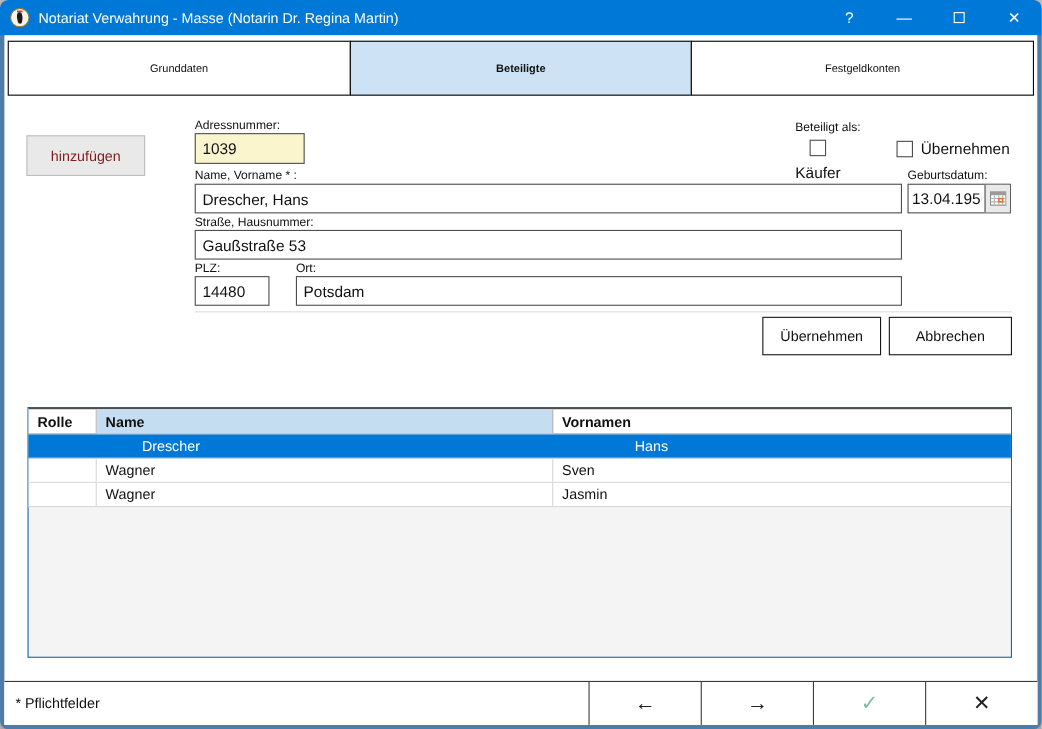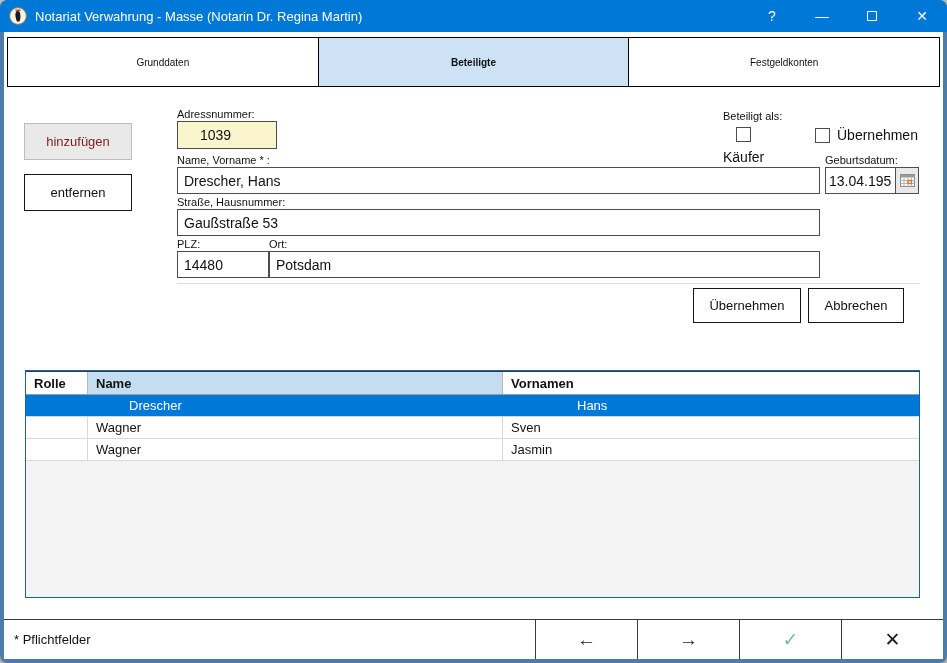--- a/index.html
+++ b/index.html
@@ -24,21 +24,21 @@
   .tab.active { background:#cde3f5; font-weight:bold; }
 
   
   .btn { position:absolute; background:#fff; border:1px solid #161616; color:#111; font-size:13px; display:flex; align-items:center; justify-content:center; }
   .btn.disabled { background:#e9e9e9; border-color:#bdbdbd; color:#7f1d1d; }
 
   
   .flabel { position:absolute; font-size:11px; color:#111; white-space:nowrap; }
   .field { position:absolute; border:1px solid #4d4d4d; background:#fff; display:flex; align-items:stretch; }
   .field input[type=text] { flex:1; min-width:0; border:none; outline:none; background:transparent; font-family:inherit; font-size:14px; color:#111; padding:0 6px; }
-  .field.yellow { background:#faf5cc;padding-left:16px; }
+  .field.yellow { background:#faf5cc; }
   .field.yellow input { background:transparent; }
   .cal-btn { width:23px; border-left:1px solid #4d4d4d; background:#e9e9e9; display:flex; align-items:center; justify-content:center; }
   .chk { position:absolute; display:flex; align-items:center; gap:7px; font-size:14px; color:#111; }
   .chk input { appearance:none; -webkit-appearance:none; width:15px; height:15px; border:1px solid #4d4d4d; background:#fff; margin:0; }
   .divider { position:absolute; height:1px; background:#dcdcdc; }
 
   
   .dgrid { position:absolute; left:21px; top:338px; width:895px; height:228px; border:1px solid #1465a9; background:#f4f4f4; }
   .thead { display:flex; height:24px; background:#fff; border-top:1px solid #3a3a3a; border-bottom:1px solid #9b9b9b; font-size:13px; font-weight:bold; color:#111; }
   .th { display:flex; align-items:center; padding-left:8px; border-right:1px solid #b9b9b9; }
@@ -84,21 +84,20 @@
 
   <div class="wbody">
 
     <div class="tabs">
       <div class="tab">Grunddaten</div>
       <div class="tab active">Beteiligte</div>
       <div class="tab">Festgeldkonten</div>
     </div>
 
     <button class="btn disabled" style="left:20px; top:91px; width:108px; height:37px;" disabled="">hinzufügen</button>
-    <button class="btn" style="left:20px; top:142px; width:108px; height:37px;">entfernen</button>
 
     <span class="flabel" style="left:173px; top:76px;">Adressnummer:</span>
     <div class="field yellow" style="left:173px; top:89px; width:100px; height:28px;">
       <input type="text" value="1039" style="">
     </div>
 
     <span class="flabel" style="left:719px; top:78px;">Beteiligt als:</span>
     <label class="chk" style="left:719px; top:95px;flex-direction:column;">
       <input type="checkbox" style="">
       <span>Käufer</span>
@@ -124,32 +123,32 @@
         </svg>
       </div>
     </div>
 
     <span class="flabel" style="left:173px; top:164px;">Straße, Hausnummer:</span>
     <div class="field" style="left:173px; top:177px; width:643px; height:27px;">
       <input type="text" value="Gaußstraße 53" style="">
     </div>
 
     <span class="flabel" style="left:173px; top:206px;">PLZ:</span>
-    <div class="field" style="left:173px; top:219px; width:92px; height:27px;">
+    <div class="field" style="left:173px; top:219px; width:68px; height:27px;">
       <input type="text" value="14480" style="">
     </div>
     <span class="flabel" style="left:265px; top:206px;">Ort:</span>
     <div class="field" style="left:265px; top:219px; width:551px; height:27px;">
       <input type="text" value="Potsdam" style="">
     </div>
 
     <div class="divider" style="left:173px; top:251px; width:743px;"></div>
 
     <button class="btn" style="left:689px; top:256px; width:108px; height:35px;">Übernehmen</button>
-    <button class="btn" style="left:804px; top:256px; width:96px; height:35px;">Abbrechen</button>
+    <button class="btn" style="left:804px; top:256px; width:112px; height:35px;">Abbrechen</button>
 
     <div class="dgrid">
       <div class="thead">
         <div class="th col-rolle">Rolle</div>
         <div class="th col-name">Name</div>
         <div class="th col-vorname">Vornamen</div>
       </div>
       <div class="trow selected">
         <div class="td col-rolle"></div>
         <div class="td col-name">Drescher</div>

